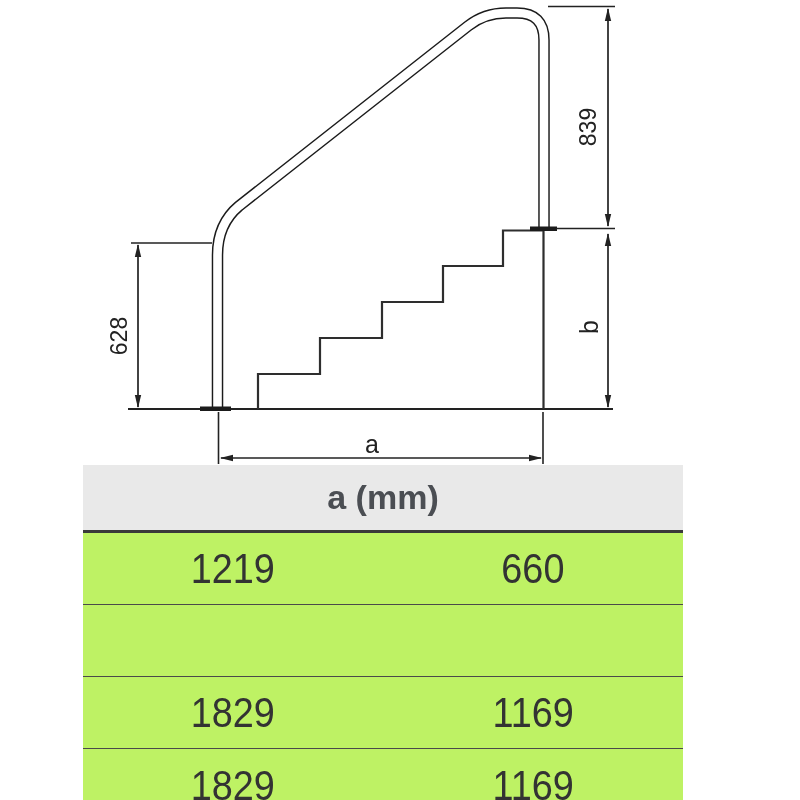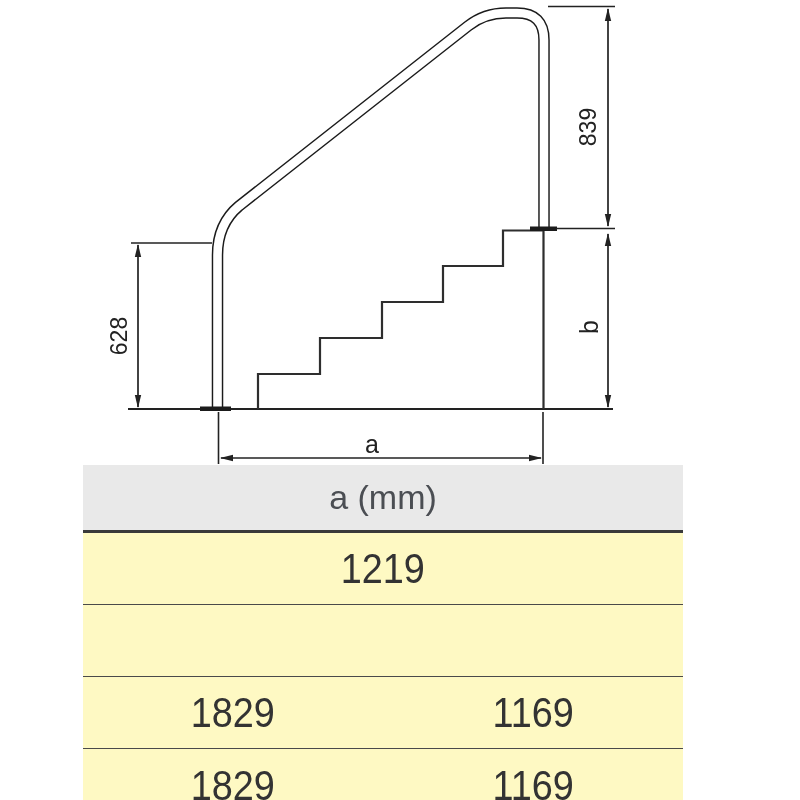--- a/index.html
+++ b/index.html
@@ -36,29 +36,29 @@
     border-bottom: 3px solid #3a3a3a;
   }
   .tcell {
     flex: 1 1 50%;
     display: flex;
     align-items: center;
     justify-content: center;
   }
   .th {
     font-size: 34px;
-    font-weight: normal;
+    font-weight: bold;
     color: #4b4e53;
     letter-spacing: 0px;
   }
   .trow {
     display: flex;
     height: 71px;
     border-bottom: 1.5px solid #4a4a4a;
-    background: #fef9c3;
+    background: #bef264;
   }
   .trow:last-child {
     border-bottom: none;
     height: 72px;
   }
   .num {
     display: inline-block;
     transform: scaleX(0.88);
     font-size: 43px;
     font-weight: 400;
@@ -128,20 +128,23 @@
   </svg>
 
   <div class="spec-table">
     <div class="thead">
       <div class="tcell th">a (mm)</div>
     </div>
     <div class="trow">
       <div class="tcell">
           <span class="num">1219</span>
         </div>
+      <div class="tcell">
+          <span class="num">660</span>
+        </div>
     </div>
     <div class="trow">
     </div>
     <div class="trow">
       <div class="tcell">
           <span class="num">1829</span>
         </div>
       <div class="tcell">
           <span class="num">1169</span>
         </div>

